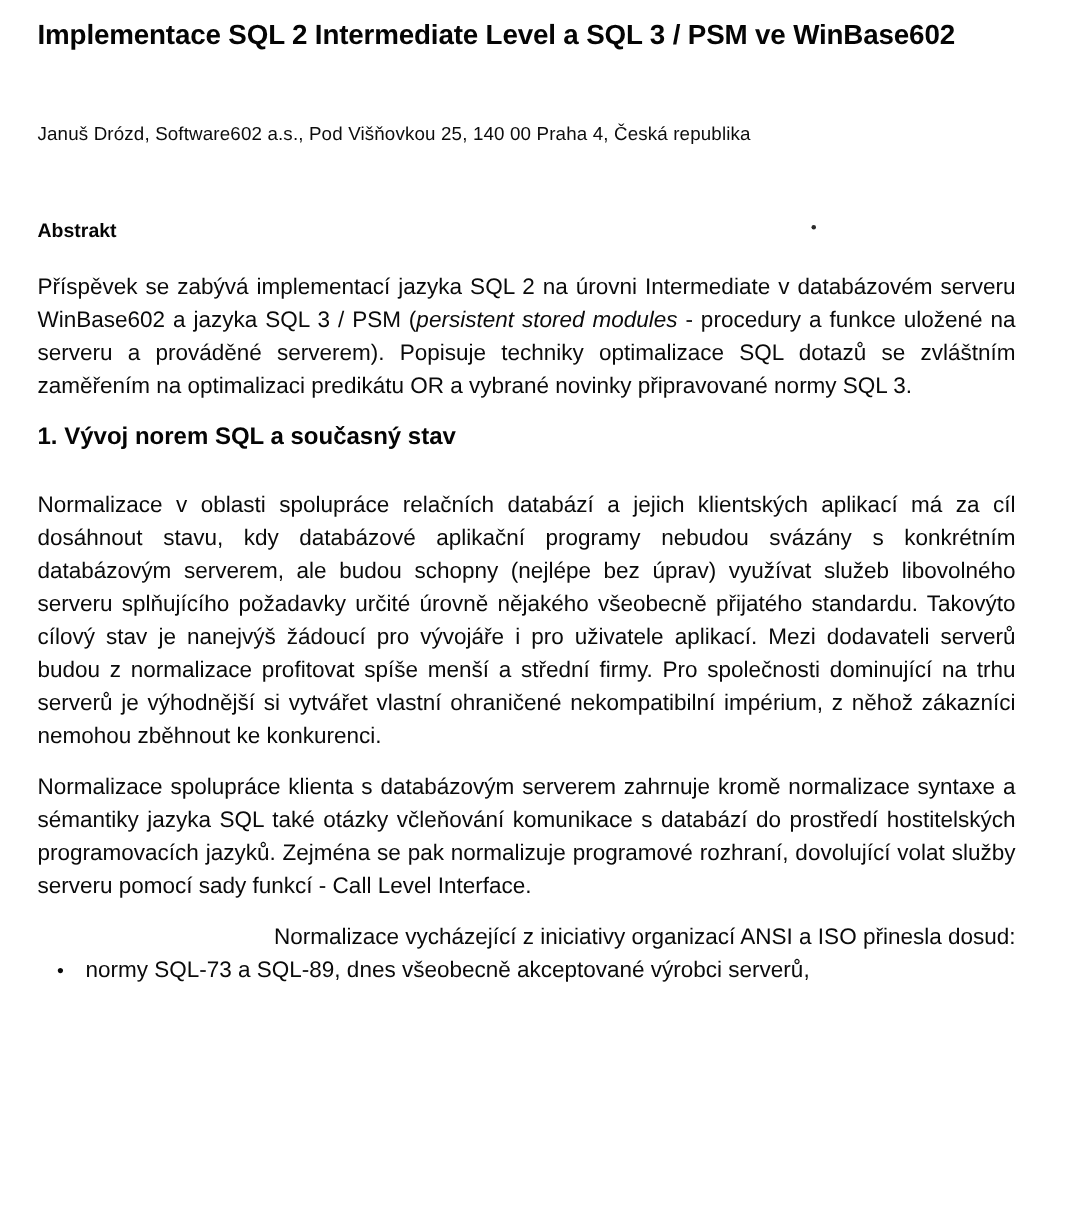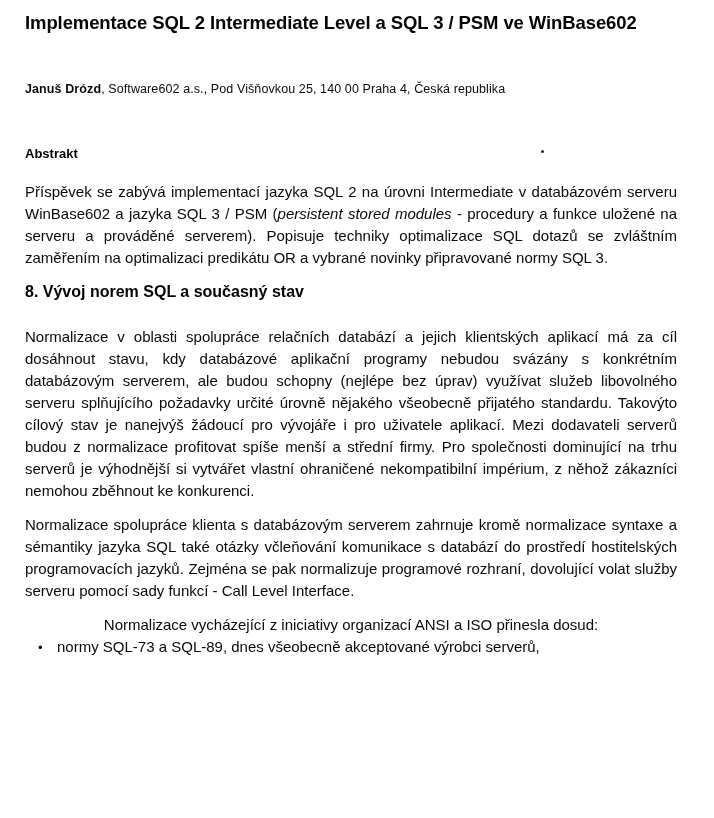--- a/index.html
+++ b/index.html
@@ -36,40 +36,40 @@
     white-space: nowrap;
   }
   .author-line {
     margin: 48px 0 0 0;
     font-size: 12.5px;
     line-height: 14px;
     letter-spacing: 0.1px;
     color: #0c0c0c;
   }
   .author-line .author-name {
-    font-weight: bold;
+    font-weight: normal;
   }
   .abstract-heading {
     margin: 50px 0 0 0;
     font-size: 13px;
     font-weight: bold;
     line-height: 15px;
     color: #050505;
   }
   .para {
     margin: 20px 14px 0 0;
     font-size: 15px;
     line-height: 22px;
     text-align: justify;
     color: #0a0a0a;
   }
   .para.m21 { margin-top: 21px; }
   .para.m26 { margin-top: 26px; }
   .para.m12 { margin-top: 12px; }
-  .para.no-justify { text-align: center; }
+  .para.no-justify { text-align: right; }
   .section-heading {
     margin: 15px 0 0 0;
     font-size: 16px;
     font-weight: bold;
     line-height: 16px;
     color: #050505;
   }
   .bullet-item {
     display: flex;
     align-items: baseline;
@@ -105,21 +105,21 @@
 
   <p class="author-line"><span class="author-name">Januš Drózd</span><span>, Software602 a.s., Pod Višňovkou 25, 140 00 Praha 4, Česká republika</span></p>
 
   <div class="artifact-dot"></div>
 
   <h2 class="abstract-heading">Abstrakt</h2>
 
   <p class="para"><span>Příspěvek se zabývá implementací jazyka SQL 2 na úrovni Intermediate v databázovém serveru WinBase602 a jazyka SQL 3 / PSM (</span><span class="italic">persistent stored modules</span><span> - procedury a funkce uložené na serveru a prováděné serverem). Popisuje techniky optimalizace SQL dotazů se zvláštním zaměřením na optimalizaci predikátu OR a vybrané novinky připravované normy SQL 3.</span></p>
 
 
-  <h2 class="section-heading">8. Vývoj norem SQL a současný stav</h2>
+  <h2 class="section-heading">1. Vývoj norem SQL a současný stav</h2>
 
   <p class="para m26">Normalizace v oblasti spolupráce relačních databází a jejich klientských aplikací má za cíl dosáhnout stavu, kdy databázové aplikační programy nebudou svázány s konkrétním databázovým serverem, ale budou schopny (nejlépe bez úprav) využívat služeb libovolného serveru splňujícího požadavky určité úrovně nějakého všeobecně přijatého standardu. Takovýto cílový stav je nanejvýš žádoucí pro vývojáře i pro uživatele aplikací. Mezi dodavateli serverů budou z normalizace profitovat spíše menší a střední firmy. Pro společnosti dominující na trhu serverů je výhodnější si vytvářet vlastní ohraničené nekompatibilní impérium, z něhož zákazníci nemohou zběhnout ke konkurenci.</p>
 
   <p class="para m12">Normalizace spolupráce klienta s databázovým serverem zahrnuje kromě normalizace syntaxe a sémantiky jazyka SQL také otázky včleňování komunikace s databází do prostředí hostitelských programovacích jazyků. Zejména se pak normalizuje programové rozhraní, dovolující volat služby serveru pomocí sady funkcí - Call Level Interface.</p>
 
   <p class="para m12 no-justify">Normalizace vycházející z iniciativy organizací ANSI a ISO přinesla dosud:</p>
 
   <div class="bullet-item">
     <span class="bullet-glyph">•</span>
     <span>normy SQL-73 a SQL-89, dnes všeobecně akceptované výrobci serverů,</span>

